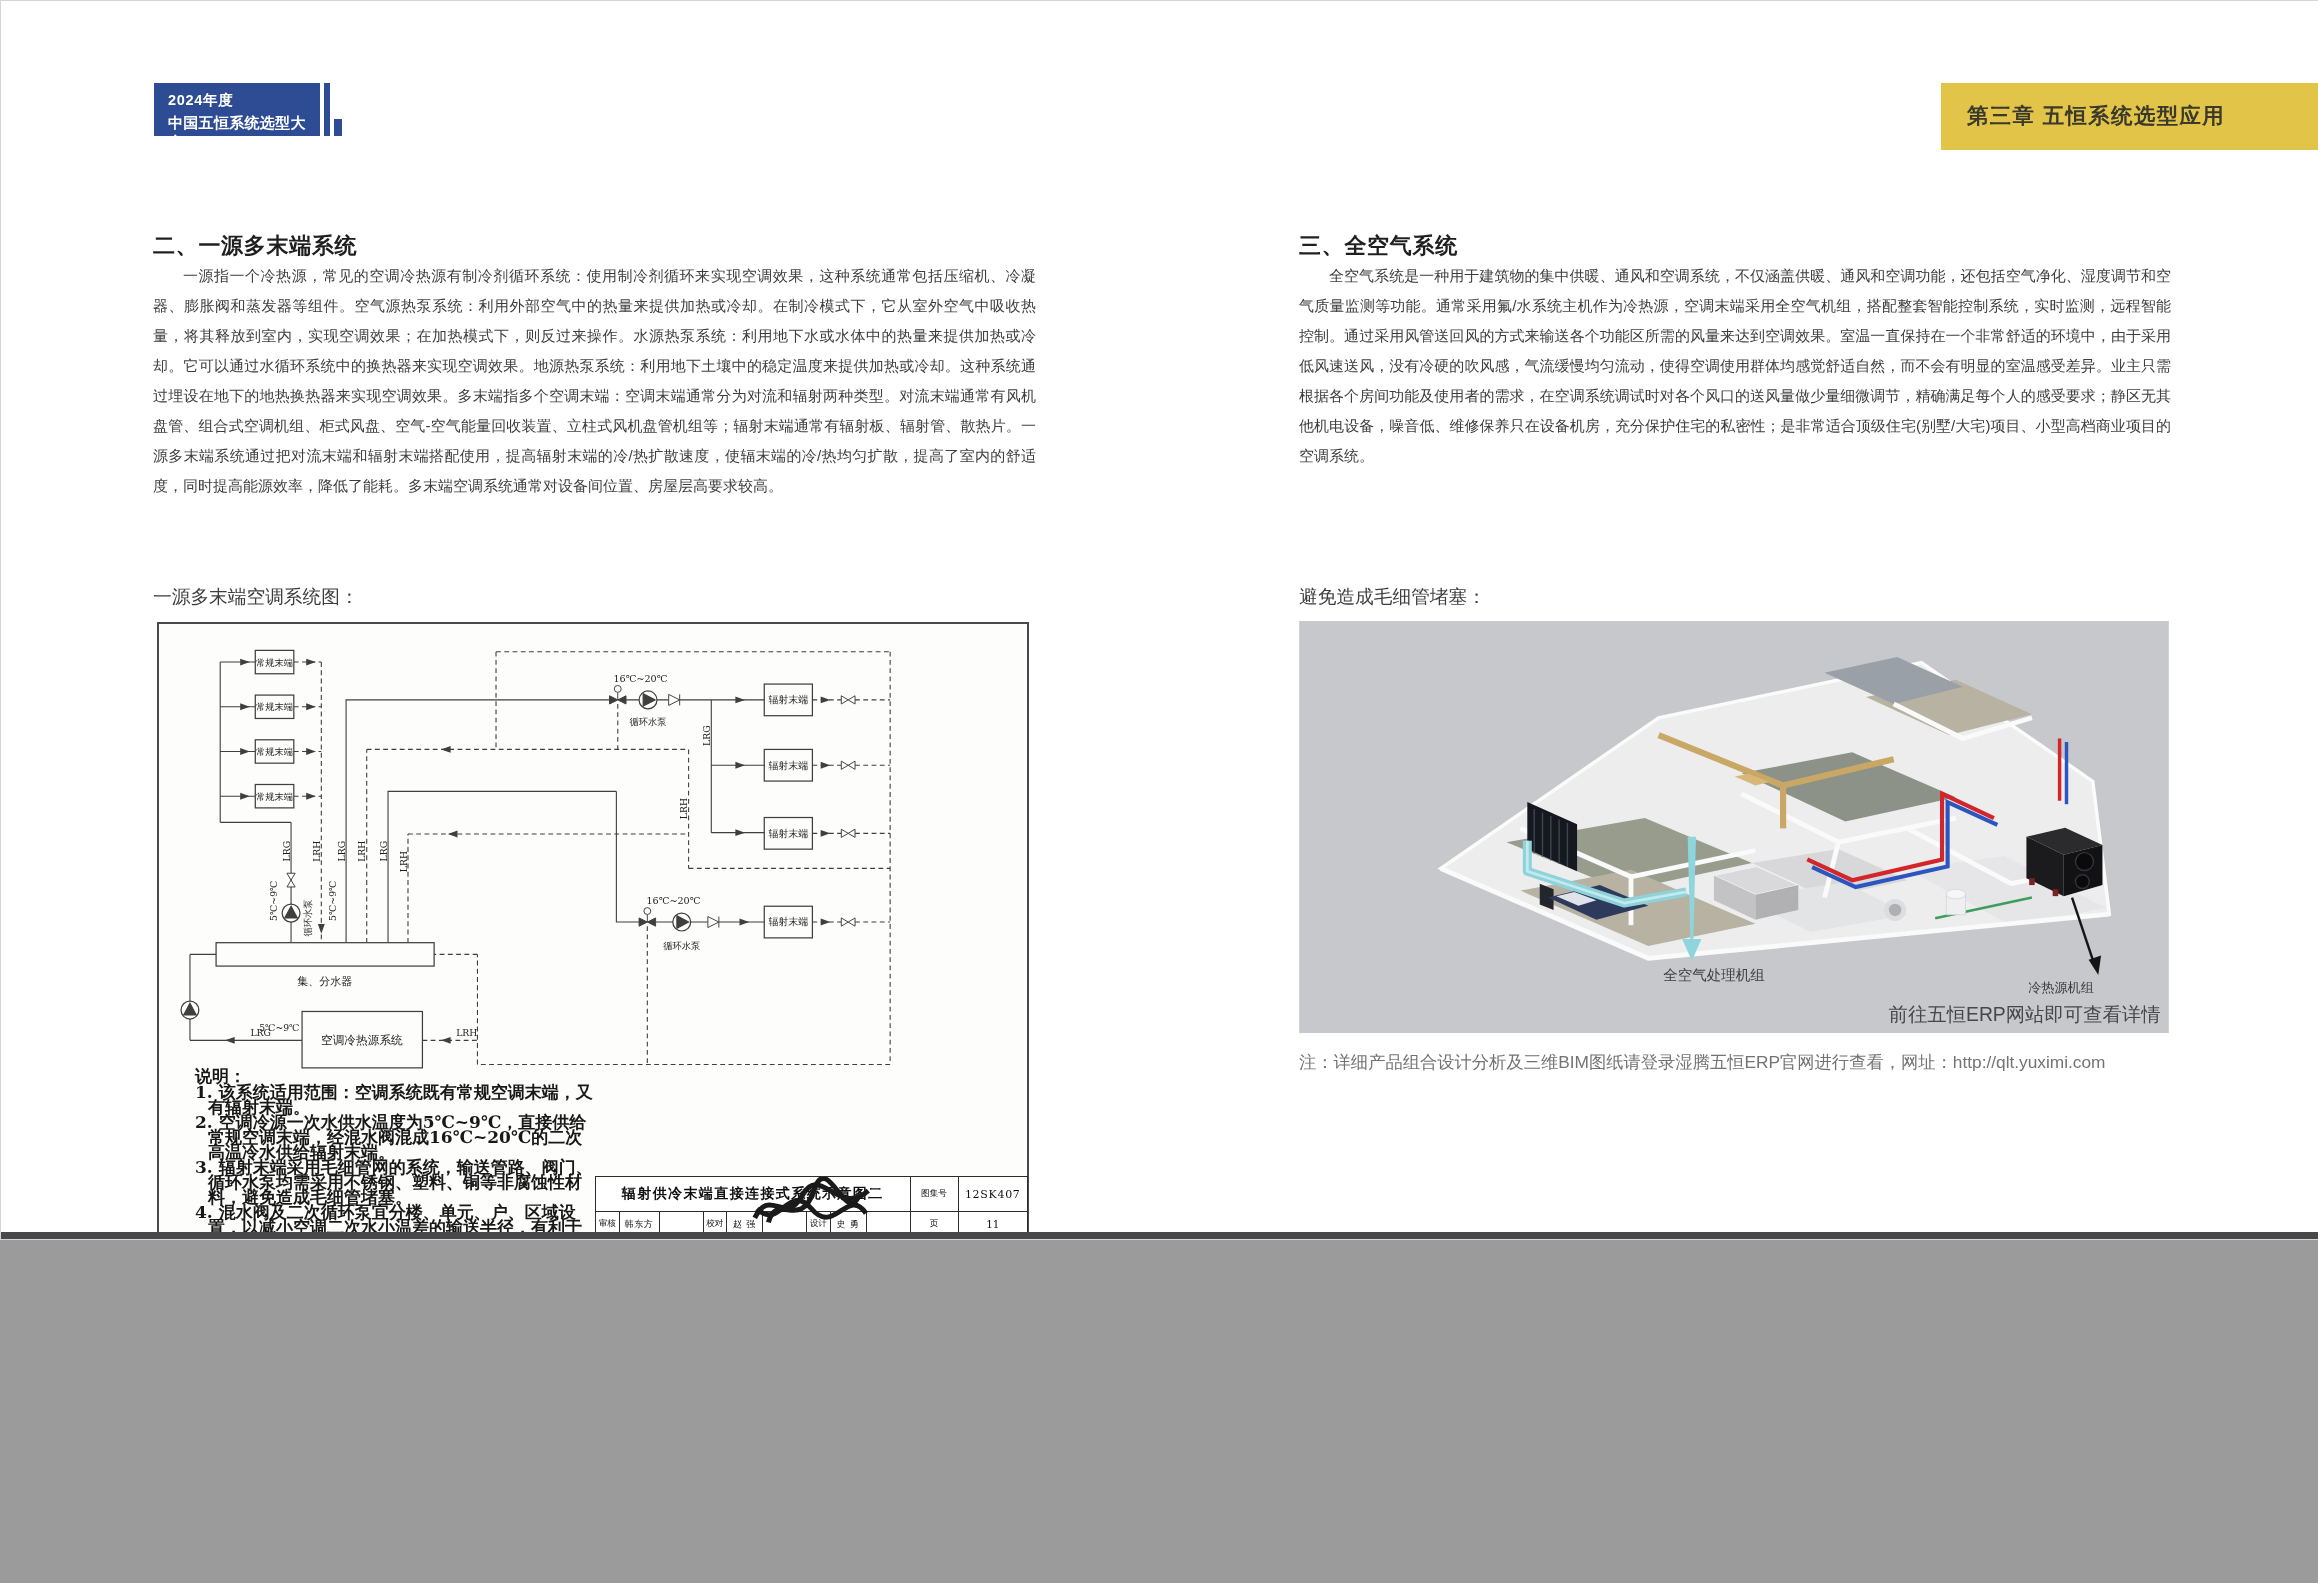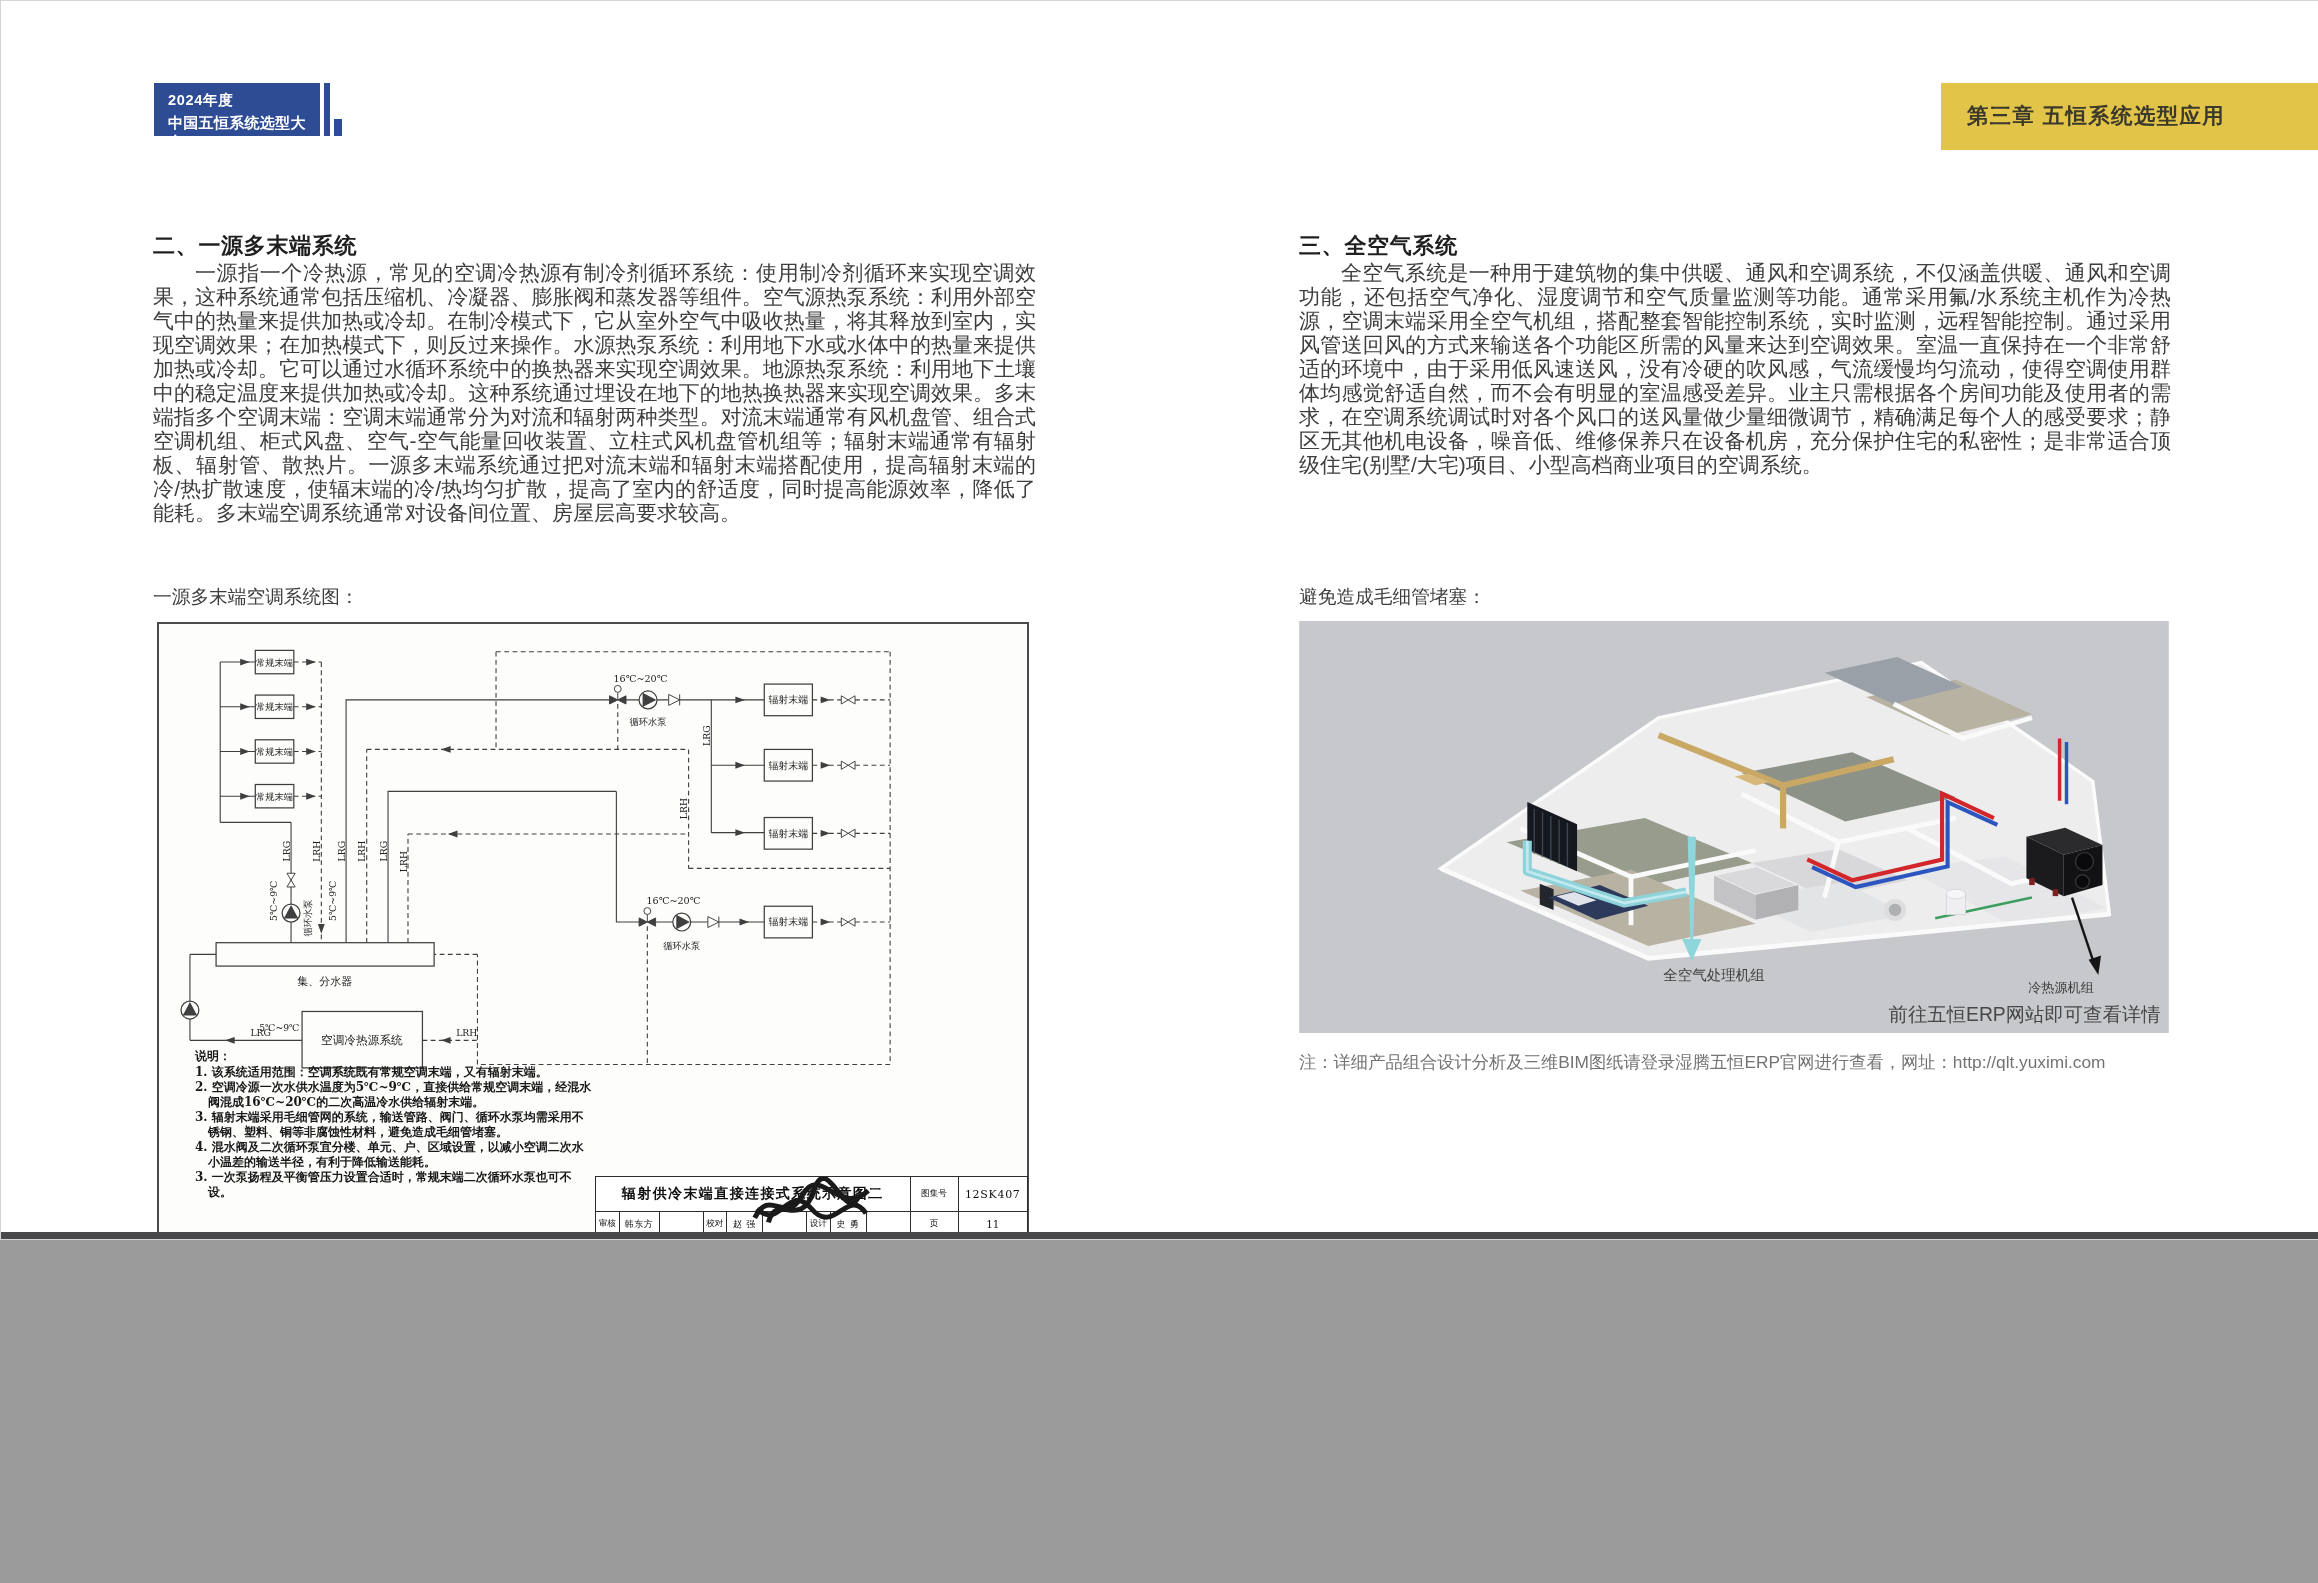--- a/index.html
+++ b/index.html
@@ -15,31 +15,31 @@
   .badge .l1{font-size:14.5px;font-weight:600;letter-spacing:0.7px;}
   .badge .l2{font-size:15px;font-weight:700;margin-top:4.8px;letter-spacing:0.3px;}
   .badge-bar1{position:absolute;left:323px;top:82px;width:6.2px;height:53px;background:#2e4c94;}
   .badge-bar2{position:absolute;left:333px;top:118px;width:7.6px;height:17.3px;background:#2e4c94;}
   
   .chapter-banner{position:absolute;left:1940px;top:82px;width:379px;height:67px;background:#e2c449;
       line-height:67px;padding-left:26px;box-sizing:border-box;font-size:21.4px;font-weight:700;color:#3a392c;
       letter-spacing:1.4px;}
   
   .col-heading{position:absolute;font-size:22px;font-weight:700;color:#1f1f1f;letter-spacing:0.7px;}
-  .col-body{position:absolute;width:883px;font-size:21px;line-height:24px;text-align:justify;
+  .col-body{position:absolute;width:883px;font-size:15px;line-height:30px;text-align:justify;
             text-indent:2em;color:#3d3d3d;margin:0;}
   .fig-caption{position:absolute;font-size:18.7px;color:#3d3d3d;}
   .pageno{position:absolute;top:1460px;font-size:18.7px;color:#3a3a3a;text-align:center;}
   
   .diagram{position:absolute;left:156px;top:621px;width:872px;height:618px;border:2.1px solid #4a4a4a;
            box-sizing:border-box;background:#fdfdfc;margin:0;}
   .diagram svg{position:absolute;left:0;top:0;width:100%;height:100%;
                font-family:"DejaVu Serif",serif;}
-  .diag-notes{position:absolute;left:36px;top:425px;width:400px;font-family:"DejaVu Serif",serif;
-              font-size:12px;line-height:15px;color:#181818;font-weight:600;}
+  .diag-notes{position:absolute;left:36px;top:445px;width:400px;font-family:"DejaVu Serif",serif;
+              font-size:17px;line-height:15px;color:#181818;font-weight:600;}
   .diag-notes .nh{margin-bottom:1.4px;}
   .diag-notes .ni{padding-left:13px;text-indent:-13px;}
   .titleblock{position:absolute;left:436px;top:552px;width:433px;height:61px;border:1.7px solid #2c2c2c;
       box-sizing:border-box;display:grid;background:#fff;
       grid-template-columns:23.5px 40px 44px 23.5px 36px 44px 23.5px 36px 44px 48px 1fr;
       grid-template-rows:35px 1fr;font-family:"DejaVu Serif",serif;color:#111;}
   .titleblock>div{border-right:0.7px solid #2c2c2c;border-bottom:0.7px solid #2c2c2c;
       display:flex;align-items:center;justify-content:center;overflow:hidden;}
   .titleblock .tb-title{grid-column:1/10;font-size:14px;font-weight:700;letter-spacing:1.4px;}
   .tb-small{font-size:8.6px;}

